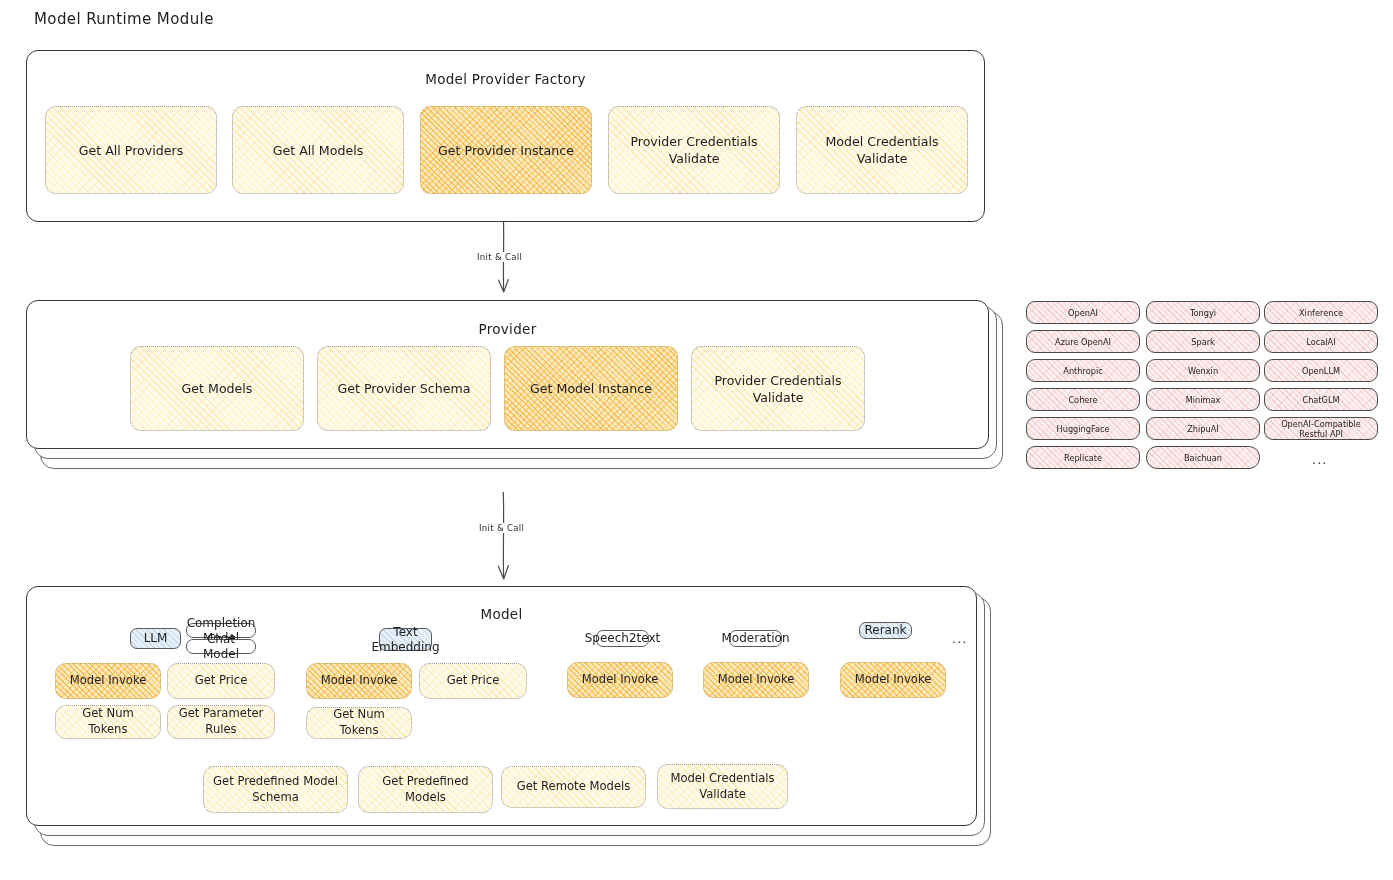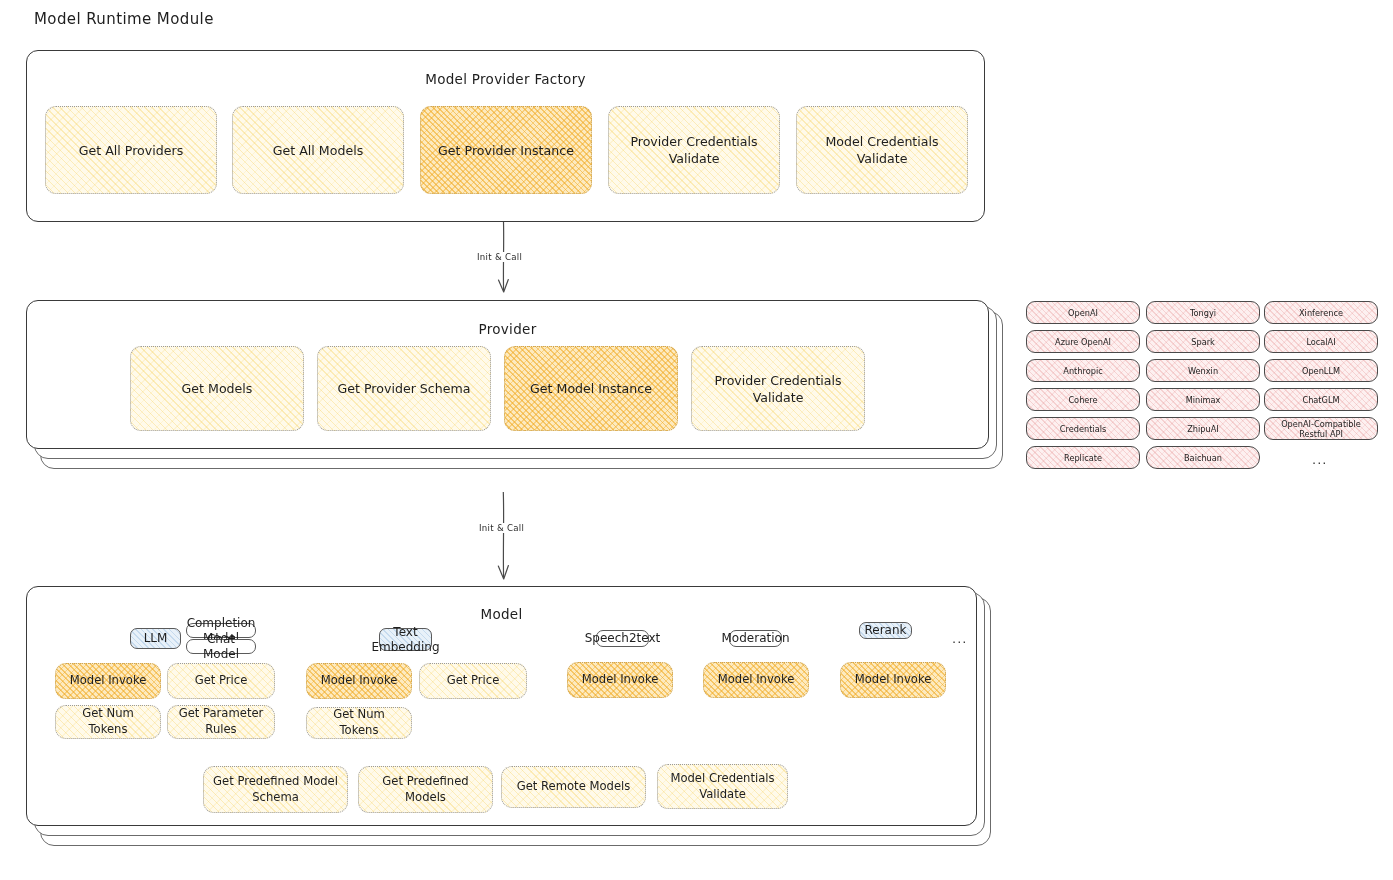--- a/index.html
+++ b/index.html
@@ -188,21 +188,21 @@
 
   <div class="node" style="left:130px;top:346px;width:174px;height:85px;">Get Models</div>
   <div class="node" style="left:317px;top:346px;width:174px;height:85px;">Get Provider Schema</div>
   <div class="node hot" style="left:504px;top:346px;width:174px;height:85px;">Get Model Instance</div>
   <div class="node" style="left:691px;top:346px;width:174px;height:85px;">Provider Credentials Validate</div>
 
   <div class="chip" style="left:1026px;top:301px;width:114px;height:23px;">OpenAI</div>
   <div class="chip" style="left:1026px;top:330px;width:114px;height:23px;">Azure OpenAI</div>
   <div class="chip" style="left:1026px;top:359px;width:114px;height:23px;">Anthropic</div>
   <div class="chip" style="left:1026px;top:388px;width:114px;height:23px;">Cohere</div>
-  <div class="chip" style="left:1026px;top:417px;width:114px;height:23px;">Credentials</div>
+  <div class="chip" style="left:1026px;top:417px;width:114px;height:23px;">HuggingFace</div>
   <div class="chip" style="left:1026px;top:446px;width:114px;height:23px;">Replicate</div>
 
   <div class="chip" style="left:1146px;top:301px;width:114px;height:23px;">Tongyi</div>
   <div class="chip" style="left:1146px;top:330px;width:114px;height:23px;">Spark</div>
   <div class="chip" style="left:1146px;top:359px;width:114px;height:23px;">Wenxin</div>
   <div class="chip" style="left:1146px;top:388px;width:114px;height:23px;">Minimax</div>
   <div class="chip" style="left:1146px;top:417px;width:114px;height:23px;">ZhipuAI</div>
   <div class="chip" style="left:1146px;top:446px;width:114px;height:23px;border-radius:11px;">Baichuan</div>
 
   <div class="chip" style="left:1264px;top:301px;width:114px;height:23px;">Xinference</div>

